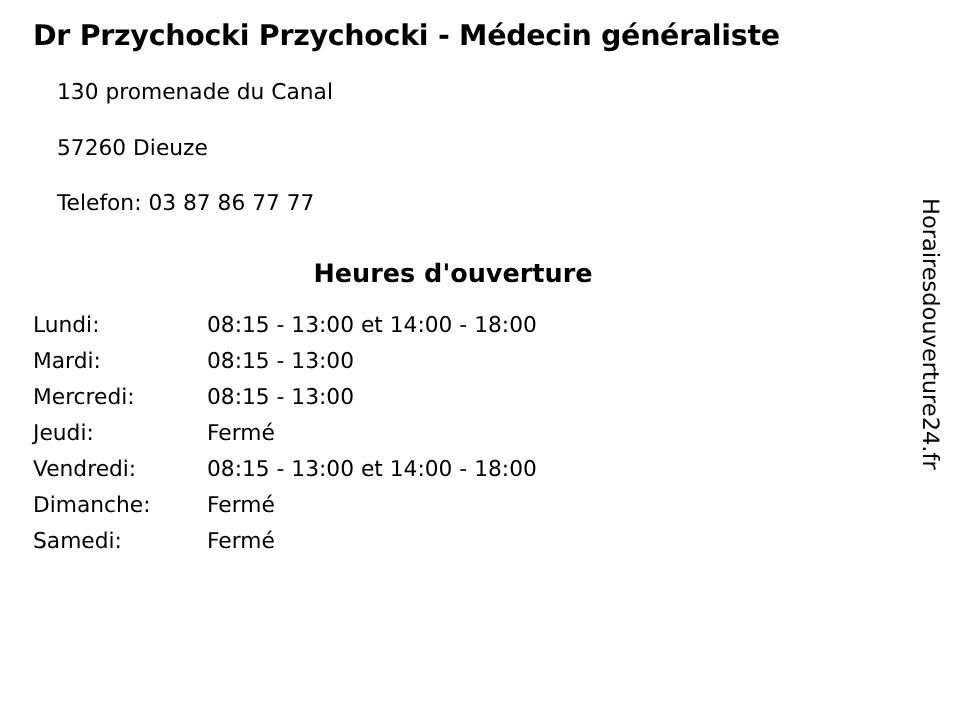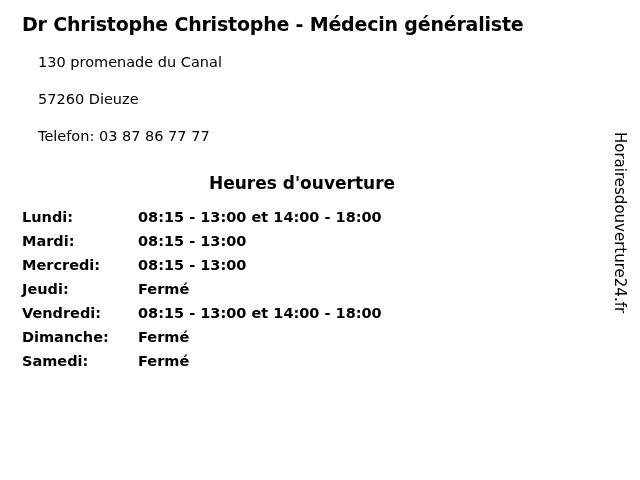--- a/index.html
+++ b/index.html
@@ -49,21 +49,20 @@
   }
   table.hours {
     border-collapse: collapse;
     font-size: 14.5px;
   }
   table.hours td {
     padding: 0 0 4px 0;
     vertical-align: top;
     line-height: 20px;
     white-space: nowrap;
-    font-weight: bold;
   }
   td.day {
     width: 116px;
     padding-right: 8px;
   }
   .vertical-brand {
     position: absolute;
     left: 612px;
     top: 132px;
     font-size: 15px;
@@ -74,21 +73,21 @@
     letter-spacing: 0px;
   }
 </style>
 </head>
 <body>
 
 <div class="page">
 
   <div class="content">
 
-    <h1 class="title">Dr Christophe Christophe - Médecin généraliste</h1>
+    <h1 class="title">Dr Przychocki Przychocki - Médecin généraliste</h1>
 
     <p class="addr-line">130 promenade du Canal</p>
 
     <p class="addr-line">57260 Dieuze</p>
 
     <p class="addr-line">Telefon: 03 87 86 77 77</p>
 
 
     <h2 class="section-title">Heures d'ouverture</h2>
 

